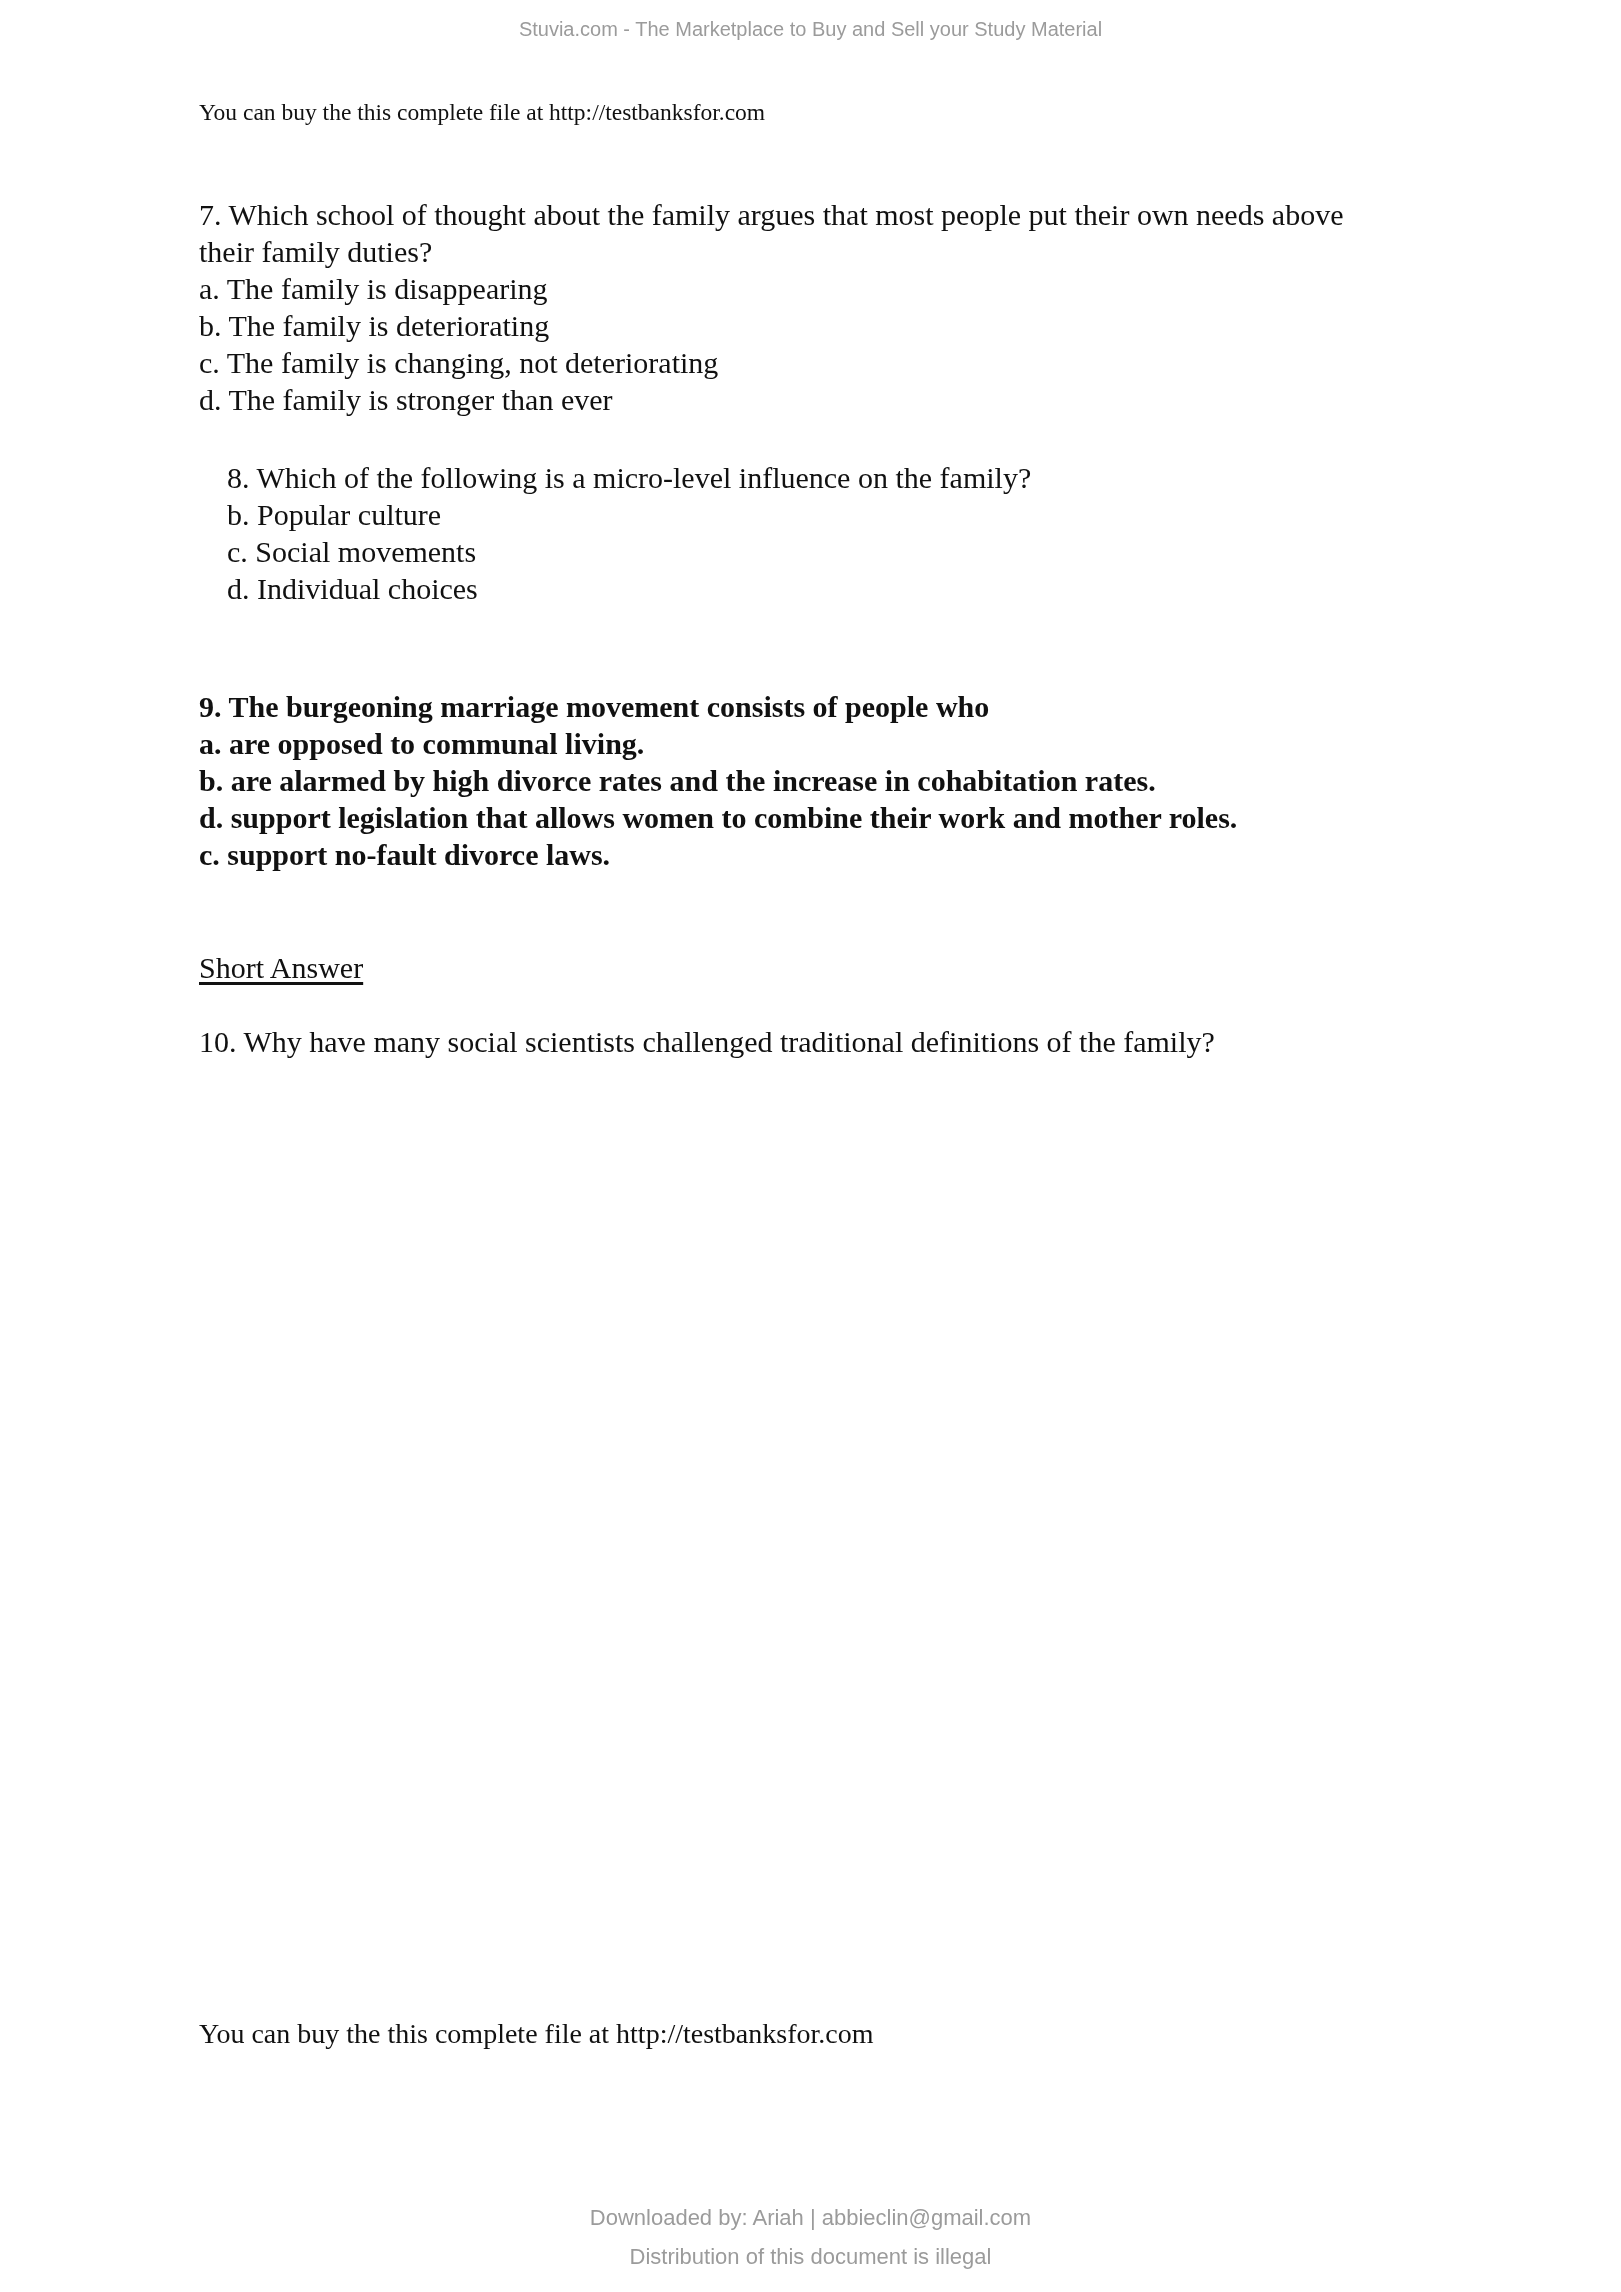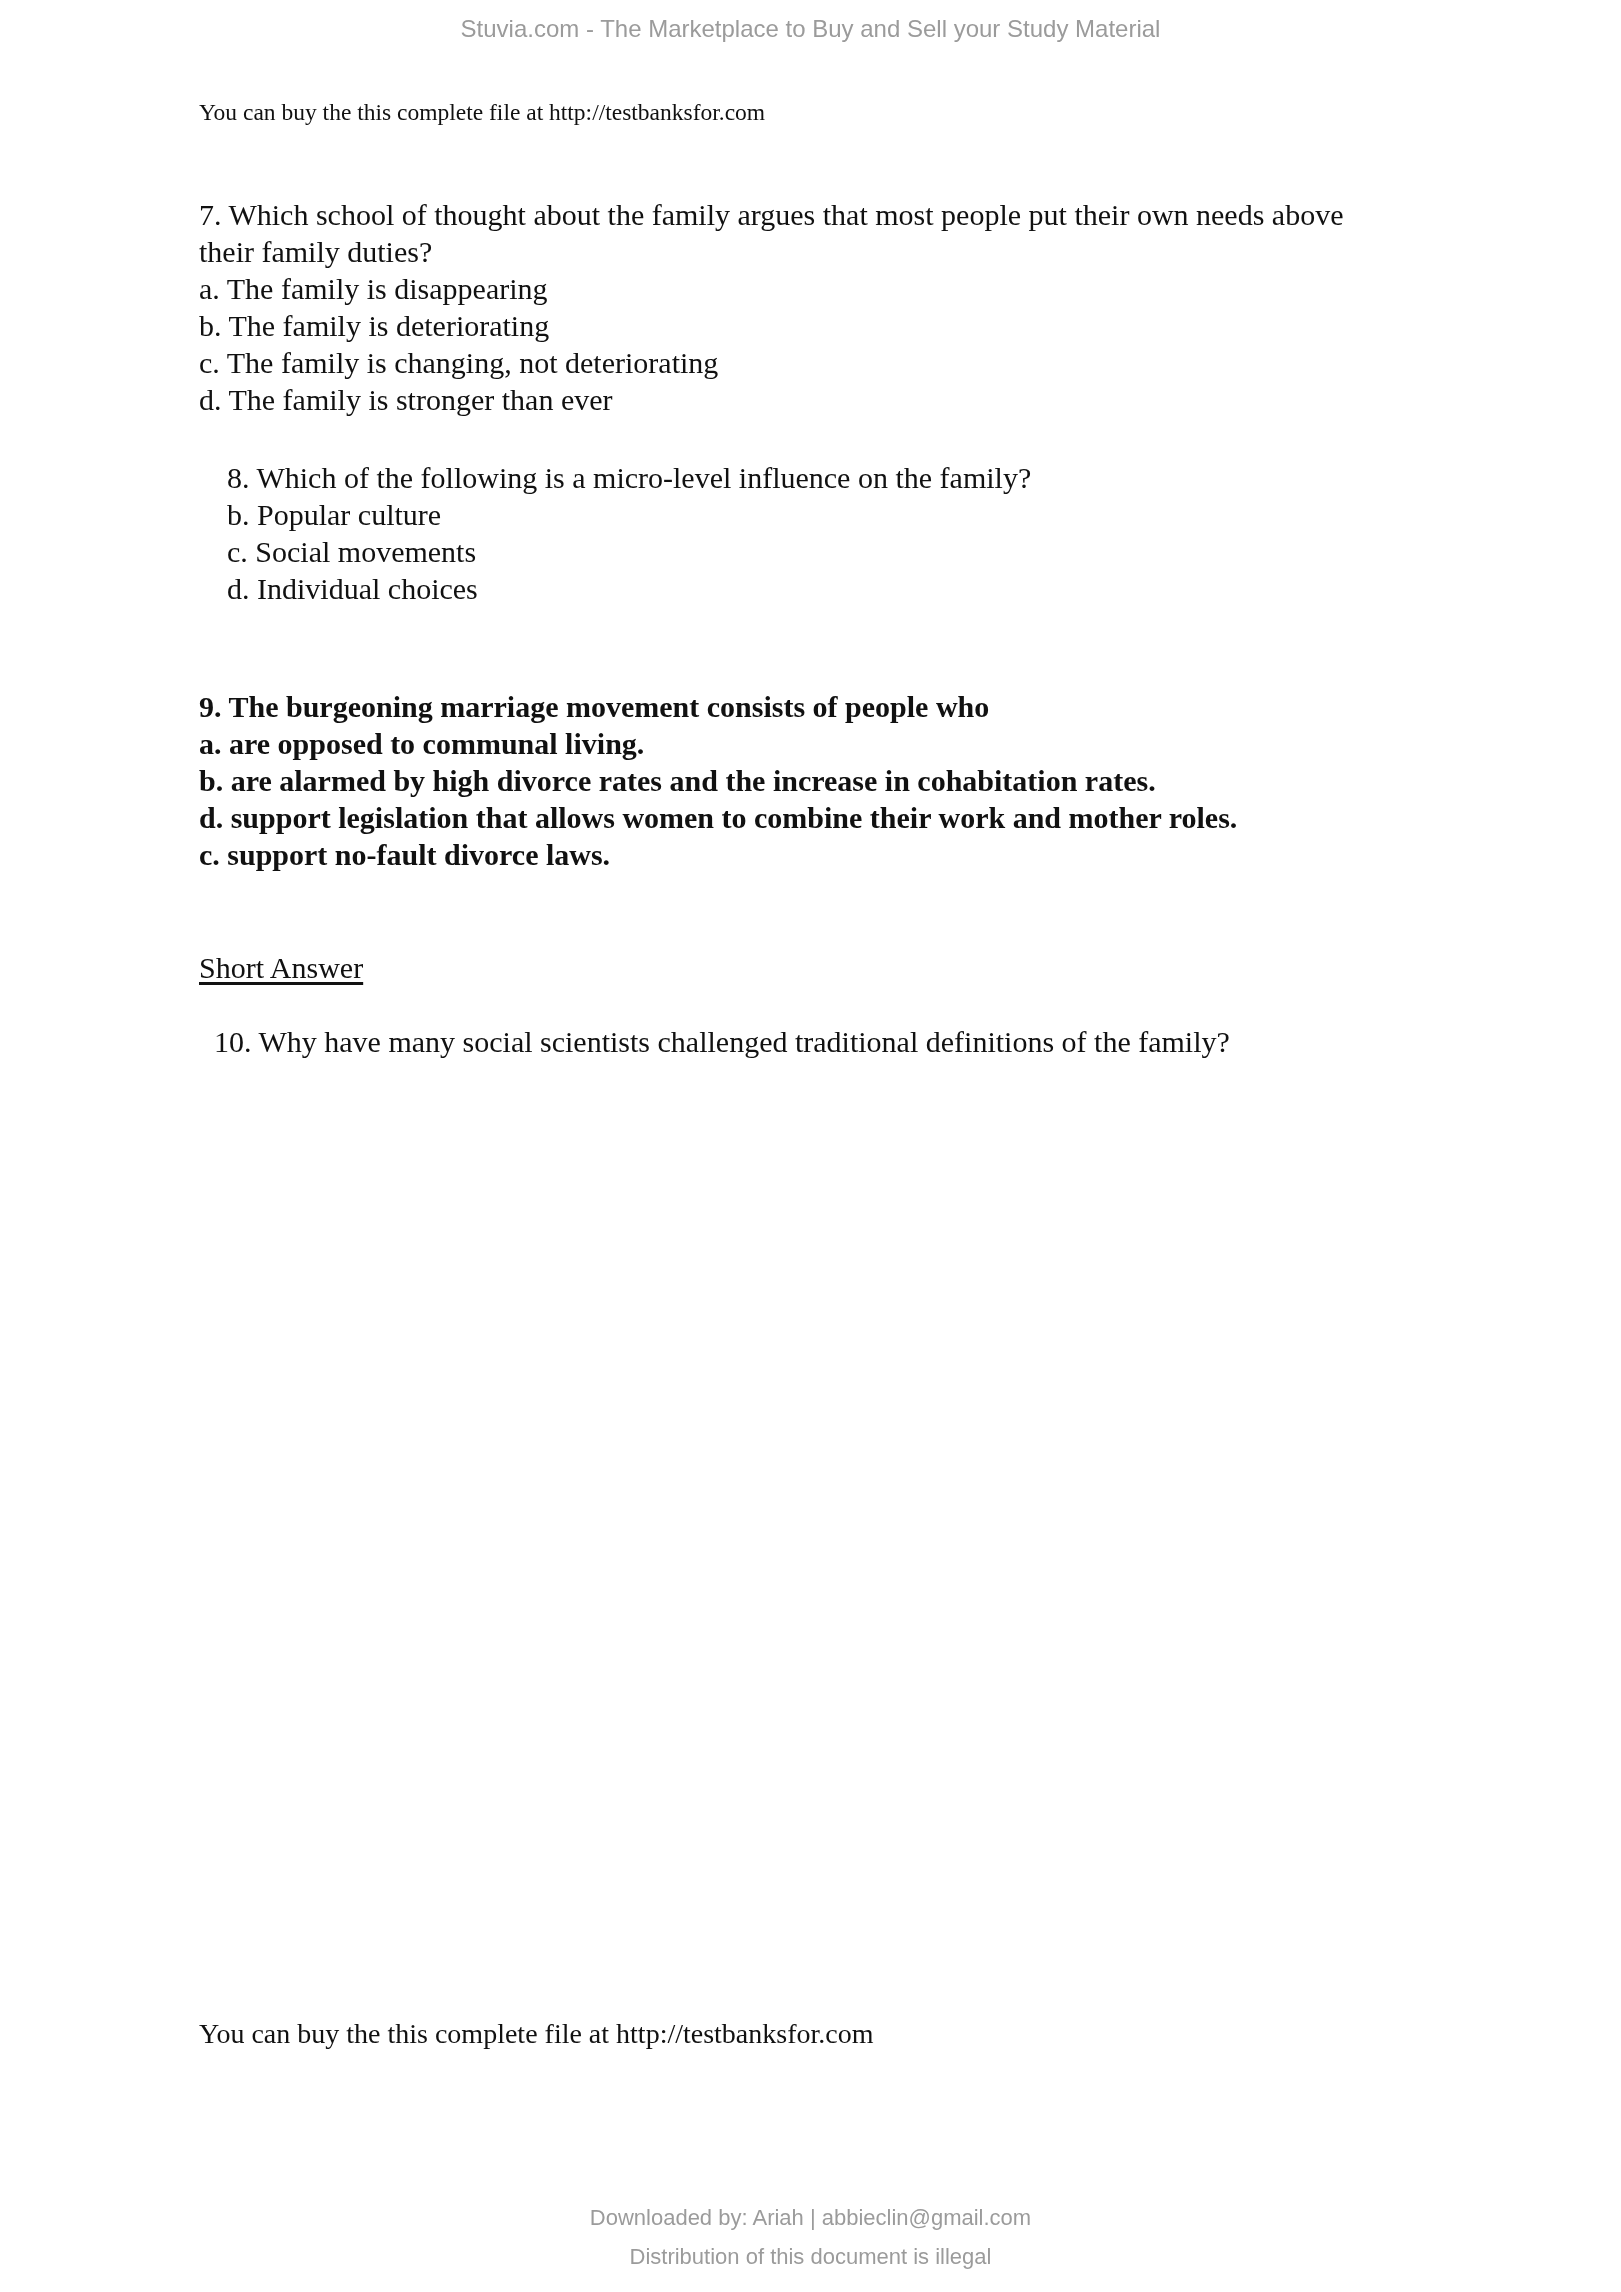--- a/index.html
+++ b/index.html
@@ -19,21 +19,21 @@
   .gray-sans {
     font-family: "Liberation Sans", sans-serif;
     color: #9b9b9b;
   }
   .header-line {
     position: absolute;
     top: 15.7px;
     left: 0;
     width: 100%;
     text-align: center;
-    font-size: 24px;
+    font-size: 20px;
     line-height: 26.5px;
   }
   .buy-top {
     position: absolute;
     left: 199px;
     top: 97px;
     font-size: 23.5px;
     line-height: 31px;
     white-space: nowrap;
   }
@@ -47,21 +47,21 @@
     white-space: nowrap;
   }
   .q7 { top: 196px; }
   .q8 { top: 459px; margin-left: 28px; }
   .q9 { top: 688px; font-weight: bold; }
   .short-answer { top: 949px; }
   .short-answer .heading {
     text-decoration: underline;
     text-underline-offset: 3.9px;
   }
-  .q10 { top: 1023px; margin-left: 15px; }
+  .q10 { top: 1023px; }
   .buy-bottom {
     position: absolute;
     left: 199px;
     top: 2015px;
     font-size: 28px;
     line-height: 37px;
     white-space: nowrap;
   }
   .footer {
     position: absolute;

